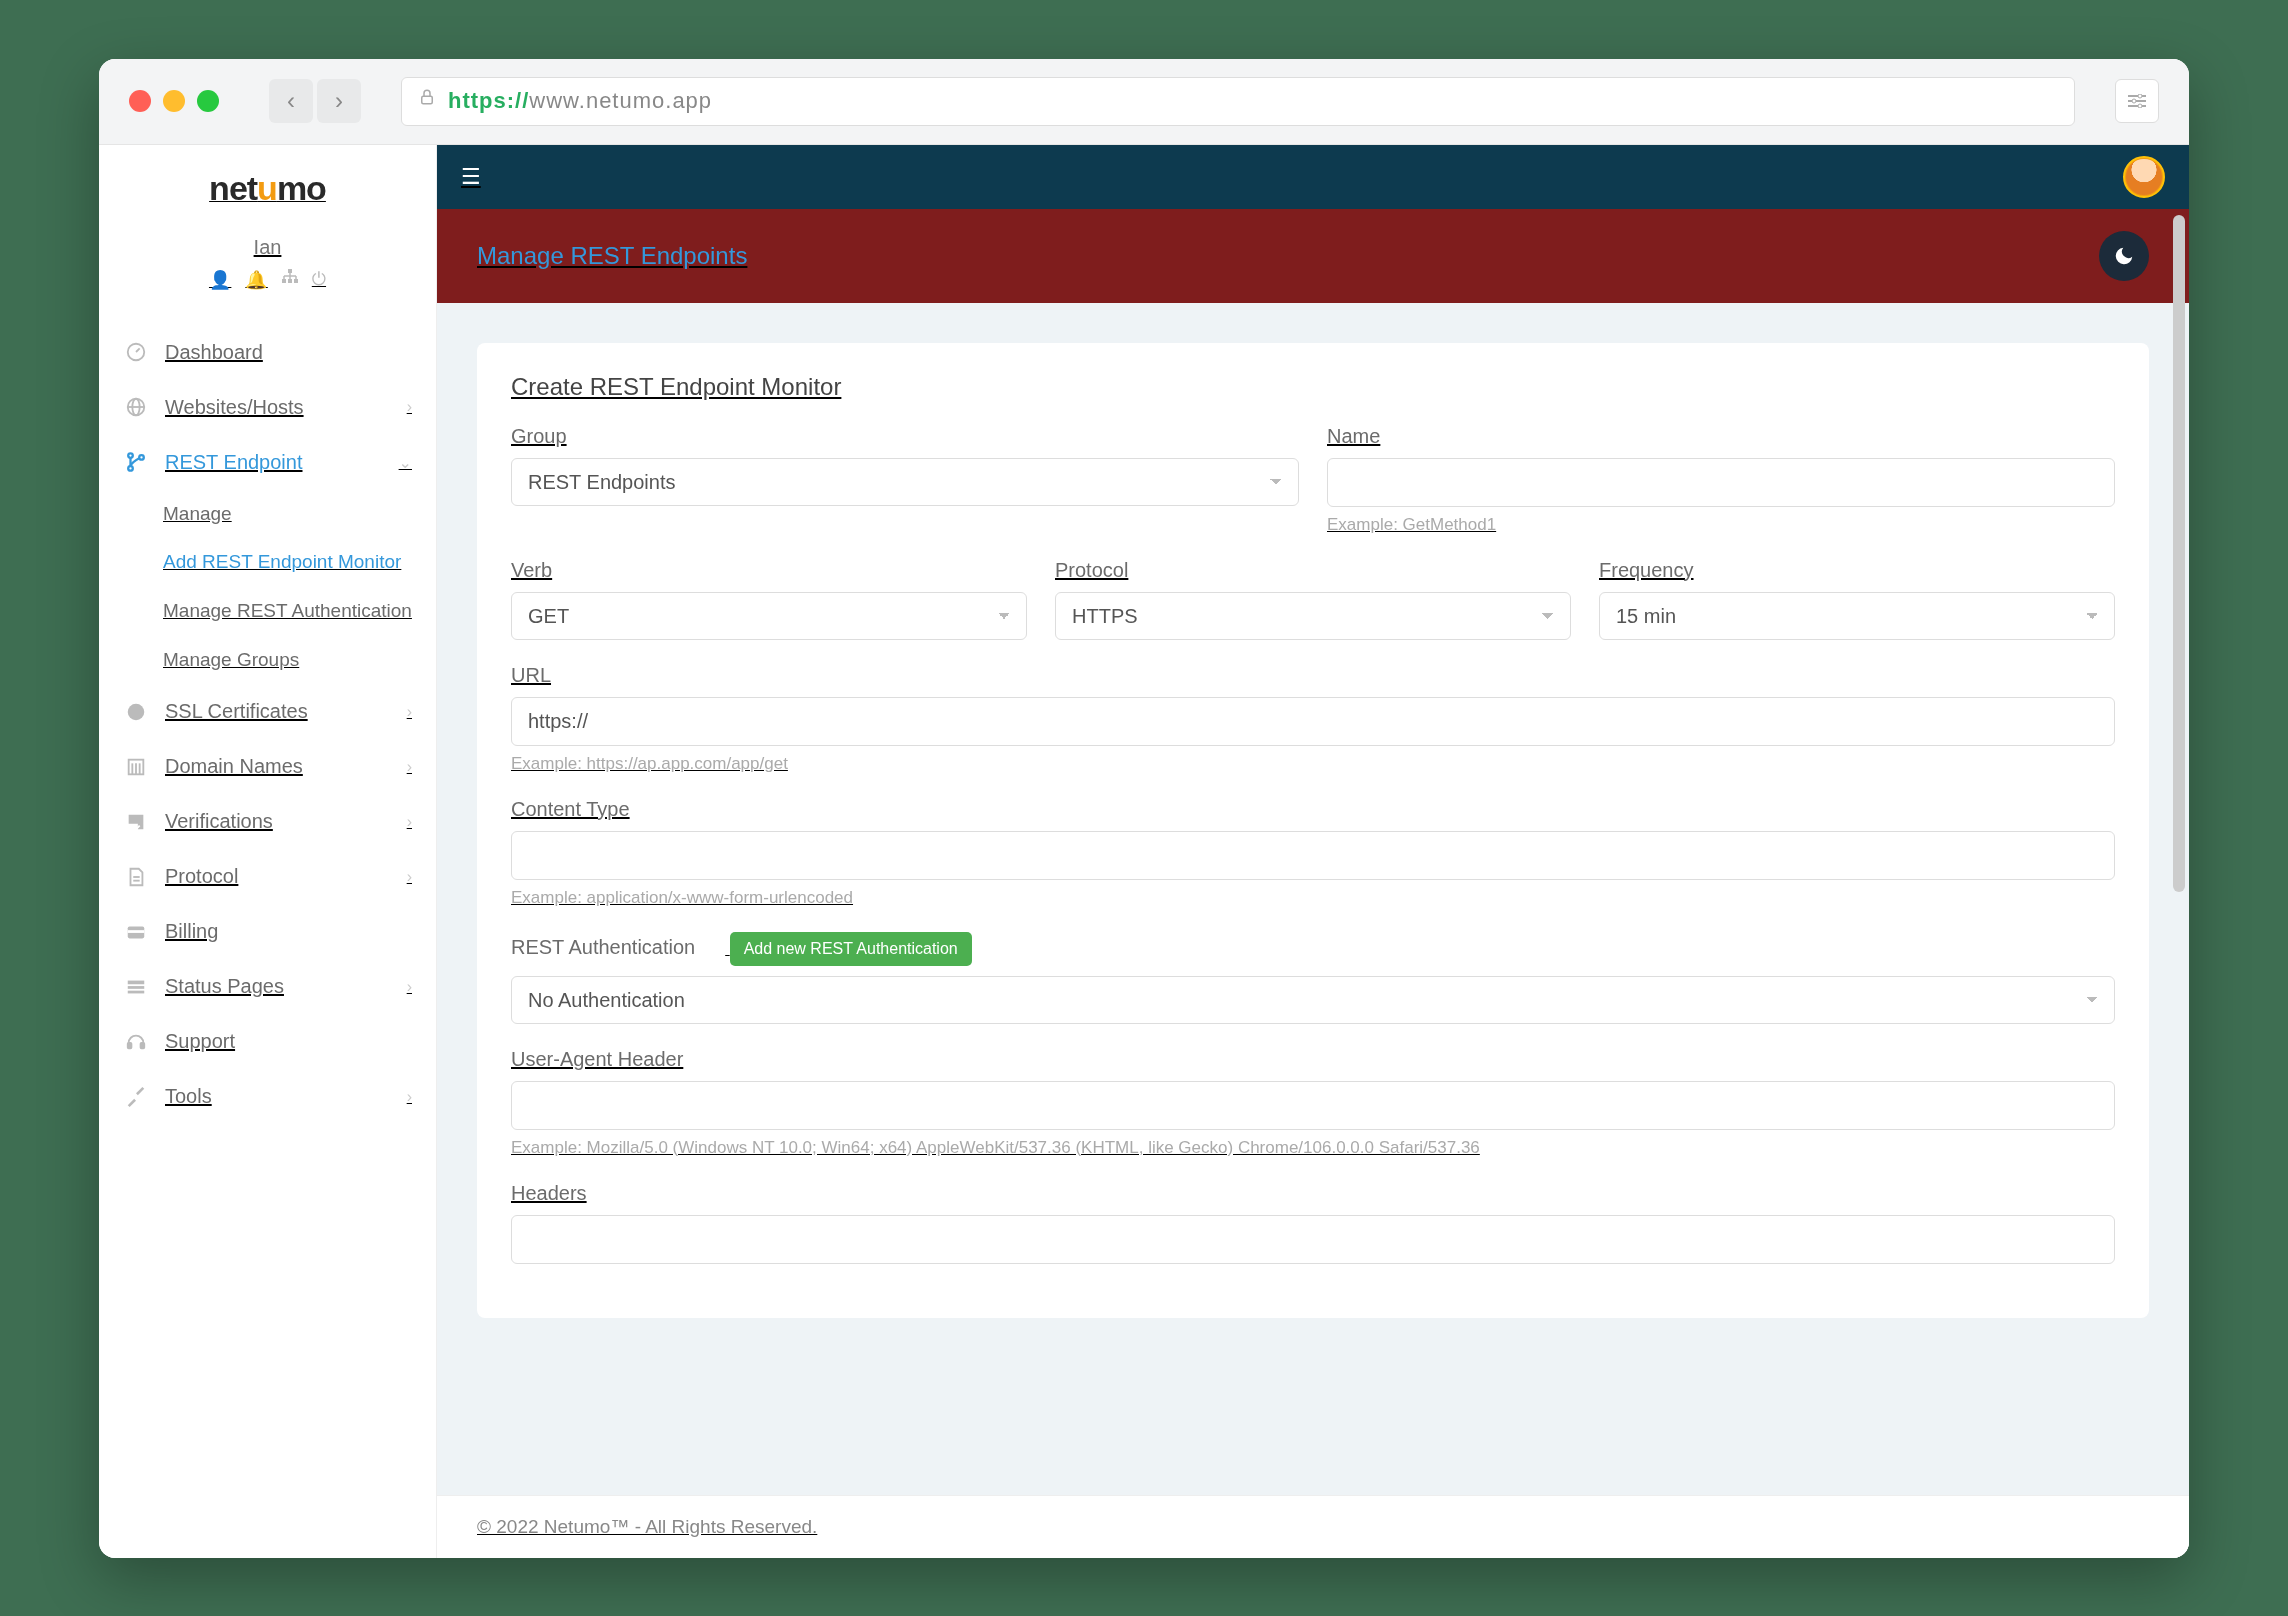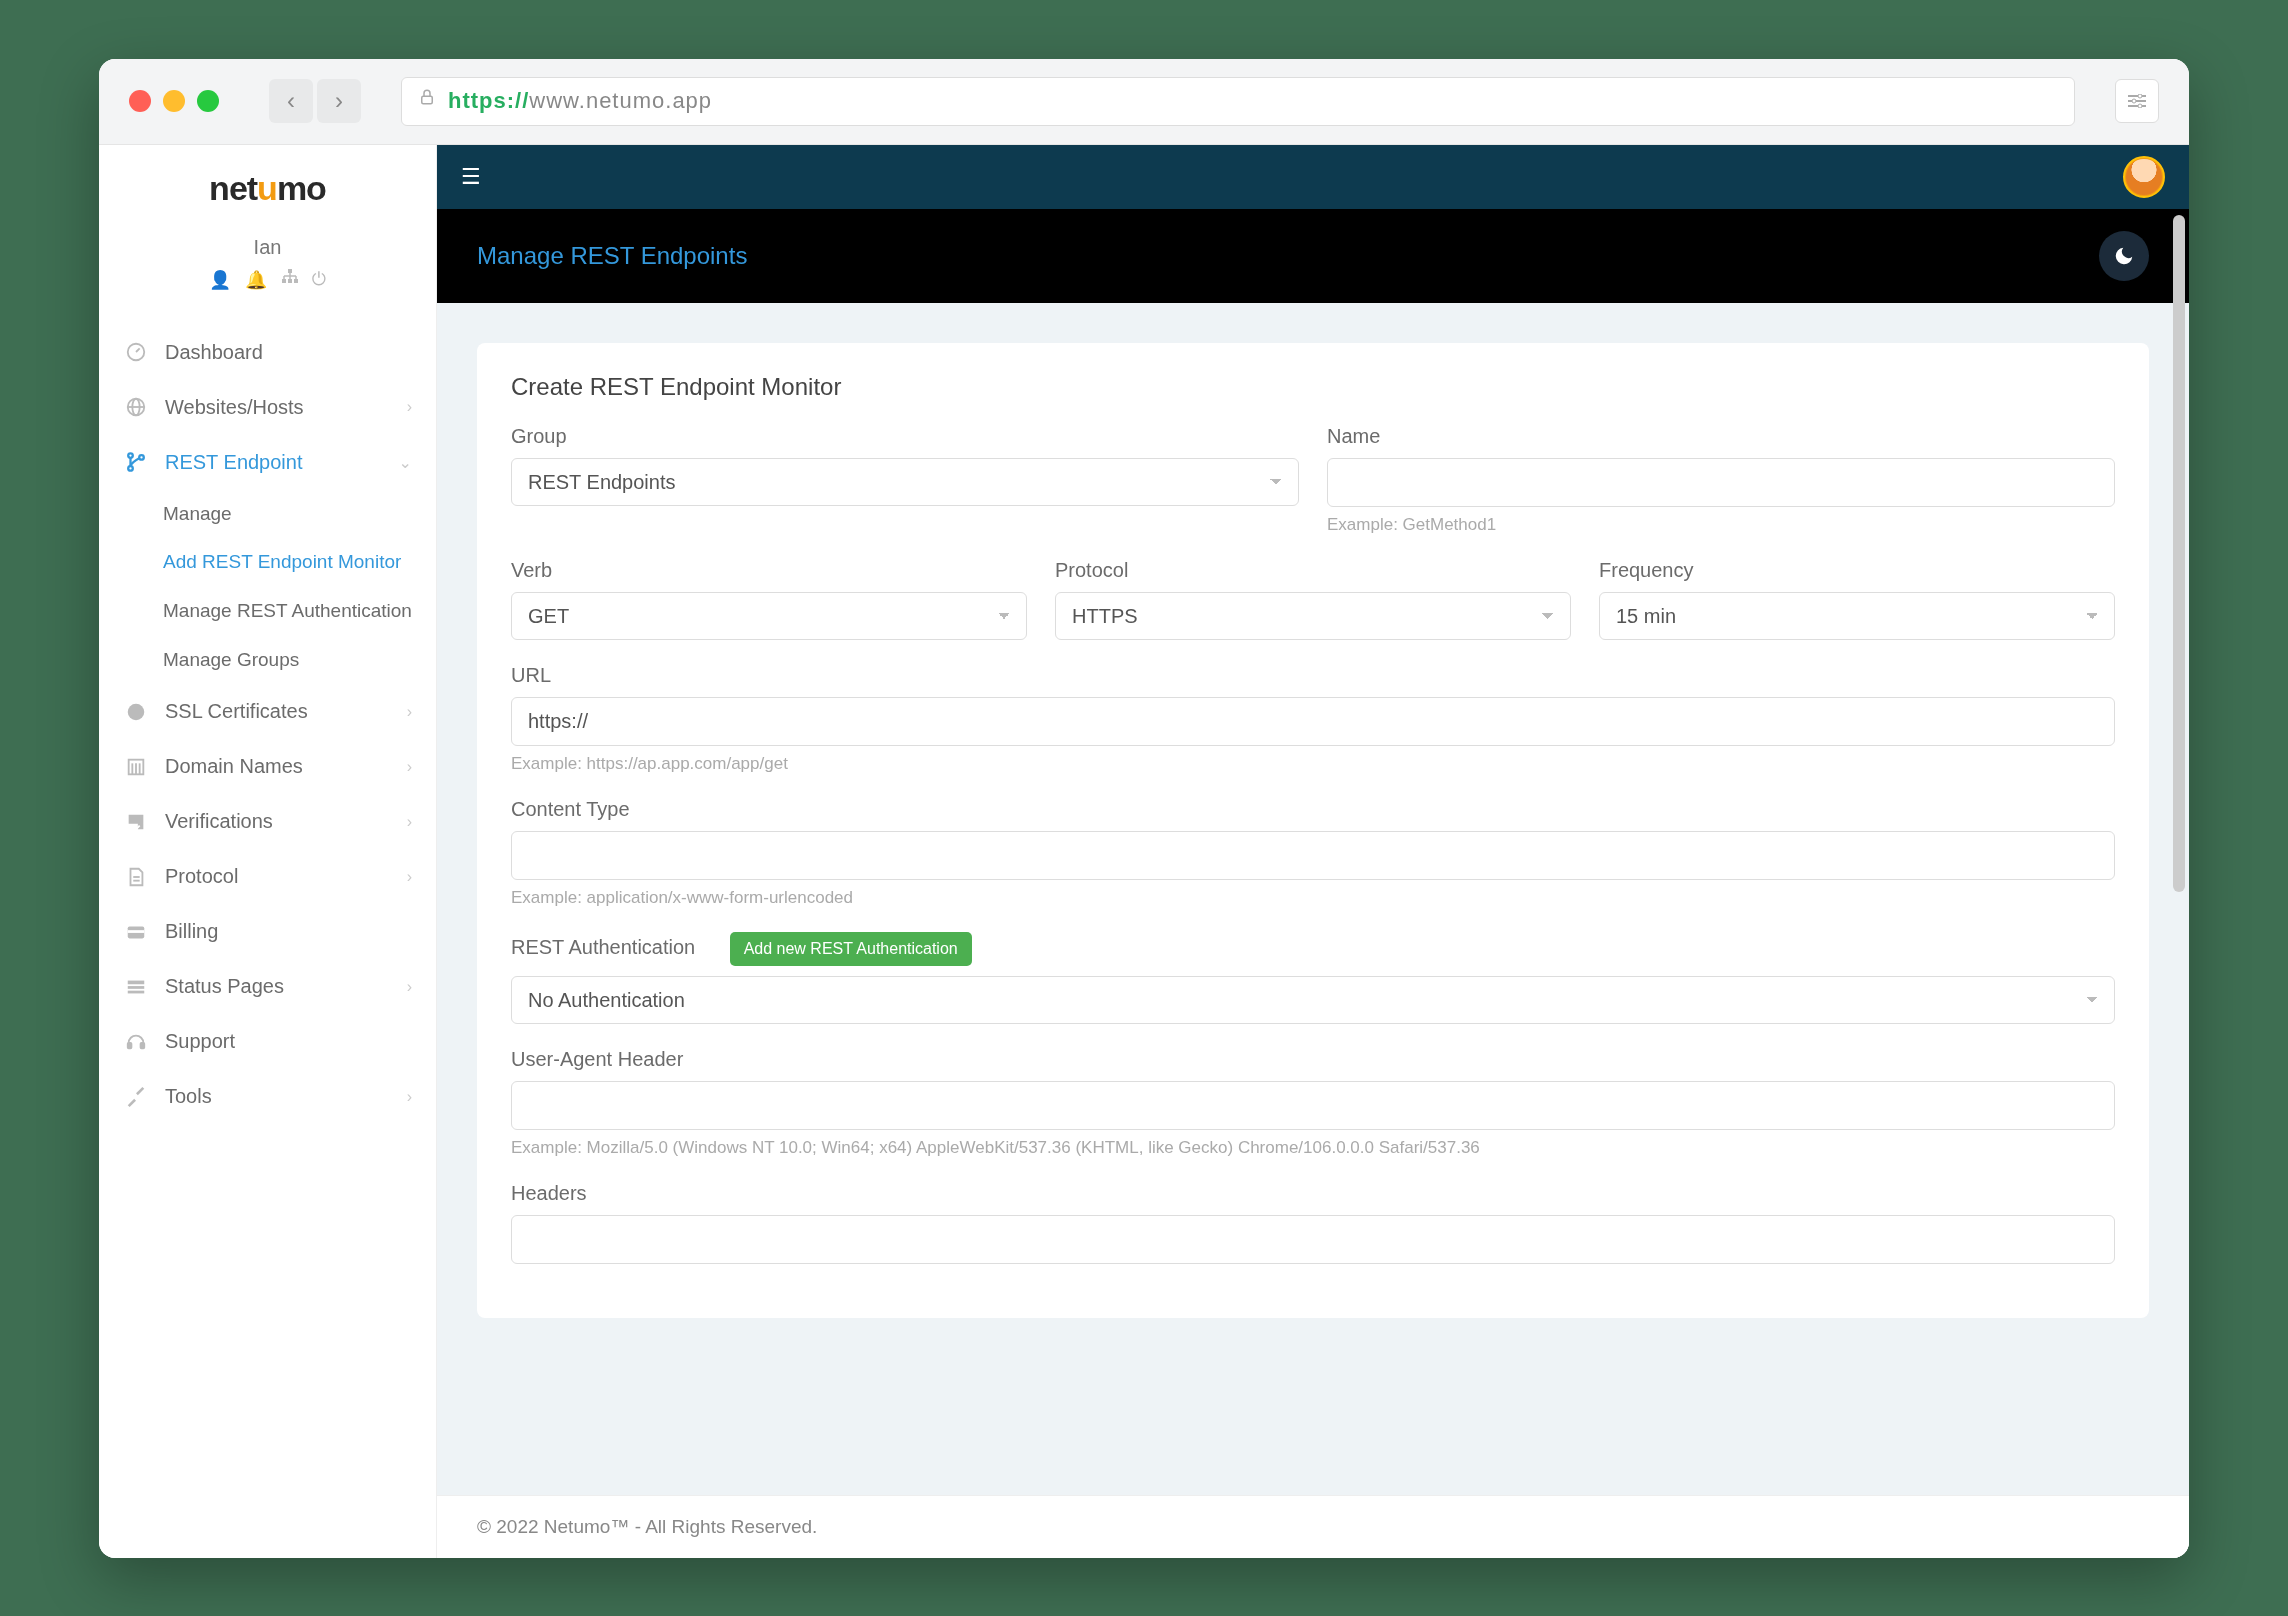--- a/index.html
+++ b/index.html
@@ -15,21 +15,21 @@
 .tl-green { background: #27c93f; }
 .nav-buttons { display: flex; gap: 4px; margin-left: 30px; }
 .nav-btn { background: #e8e9ea; border: none; width: 44px; height: 44px; border-radius: 6px; display: flex; align-items: center; justify-content: center; color: #888; font-size: 24px; cursor: pointer; }
 .url-bar { flex: 1; background: #fff; border: 1px solid #ddd; border-radius: 6px; padding: 10px 16px; display: flex; align-items: flex-start; gap: 12px; margin-left: 20px; }
 .lock-icon { color: #aaa; }
 .url-text { font-family: 'Courier New', monospace; font-size: 22px; letter-spacing: 1px; }
 .url-scheme { color: #27ae60; font-weight: bold; }
 .url-host { color: #888; }
 .settings-btn { background: #fff; border: 1px solid #ddd; width: 44px; height: 44px; border-radius: 6px; display: flex; align-items: center; justify-content: center; margin-left: 20px; cursor: pointer; color: #aaa; }
 
-.app-container { display: flex; height: 1413px; position: relative; }
+.app-container { display: flex; height: 1413px; position: relative; text-decoration: underline; }
 
 .sidebar { width: 338px; background: #fff; border-right: 1px solid #eee; display: flex; flex-direction: column; }
 .sidebar-logo { padding: 24px; text-align: center; }
 .logo-text { font-size: 34px; font-weight: 600; color: #2a2a2a; letter-spacing: -1px; }
 .logo-text .accent { color: #f39c12; }
 .sidebar-user { text-align: center; padding: 4px 0 14px; color: #777; font-size: 20px; }
 .sidebar-user-icons { display: flex; justify-content: center; gap: 14px; margin-top: 10px; color: #bbb; font-size: 18px; }
 .sidebar-nav { padding: 20px 0; flex: 1; overflow-y: auto; }
 .nav-item { display: flex; align-items: center; padding: 16px 24px; color: #6b6b6b; font-size: 20px; cursor: pointer; gap: 16px; }
 .nav-item.active { color: #3498db; }
@@ -39,21 +39,21 @@
 .nav-sub { padding-left: 64px; }
 .nav-sub-item { padding: 12px 24px 12px 0; color: #6b6b6b; font-size: 19px; cursor: pointer; line-height: 1.3; }
 .nav-sub-item.active { color: #3498db; }
 
 .main-area { flex: 1; display: flex; flex-direction: column; background: #eef3f6; position: relative; }
 .topbar { background: #0d3a4f; height: 64px; display: flex; align-items: center; padding: 0 24px; justify-content: space-between; }
 .hamburger { color: #fff; font-size: 22px; cursor: pointer; }
 .avatar { width: 42px; height: 42px; border-radius: 50%; background: #f39c12; display: flex; align-items: center; justify-content: center; overflow: hidden; cursor: pointer; border: 2px solid #ffc107; }
 .avatar-inner { width: 36px; height: 36px; background: radial-gradient(circle at 50% 30%, #ffd9b3 40%, #e67e22 41%); border-radius: 50%; }
 
-.page-header { background: #000000; padding: 22px 40px; display: flex; align-items: center; justify-content: space-between; gap: 32px; }
+.page-header { background: #7f1d1d; padding: 22px 40px; display: flex; align-items: center; justify-content: space-between; gap: 32px; }
 .page-title { color: #3498db; font-size: 24px; font-weight: 500; }
 .dark-toggle { width: 50px; height: 50px; border-radius: 50%; background: #1c2b3a; display: flex; align-items: center; justify-content: center; color: #fff; cursor: pointer; font-size: 22px; }
 
 .content { padding: 40px; overflow-y: auto; flex: 1; }
 .card { background: #fff; border-radius: 8px; padding: 30px 34px; }
 .card-title { font-size: 24px; color: #444; margin-bottom: 24px; font-weight: 500; }
 
 .form-row { display: flex; gap: 28px; margin-bottom: 24px; }
 .form-group { flex: 1; }
 .form-label { display: block; color: #6b6b6b; font-size: 20px; margin-bottom: 10px; }

